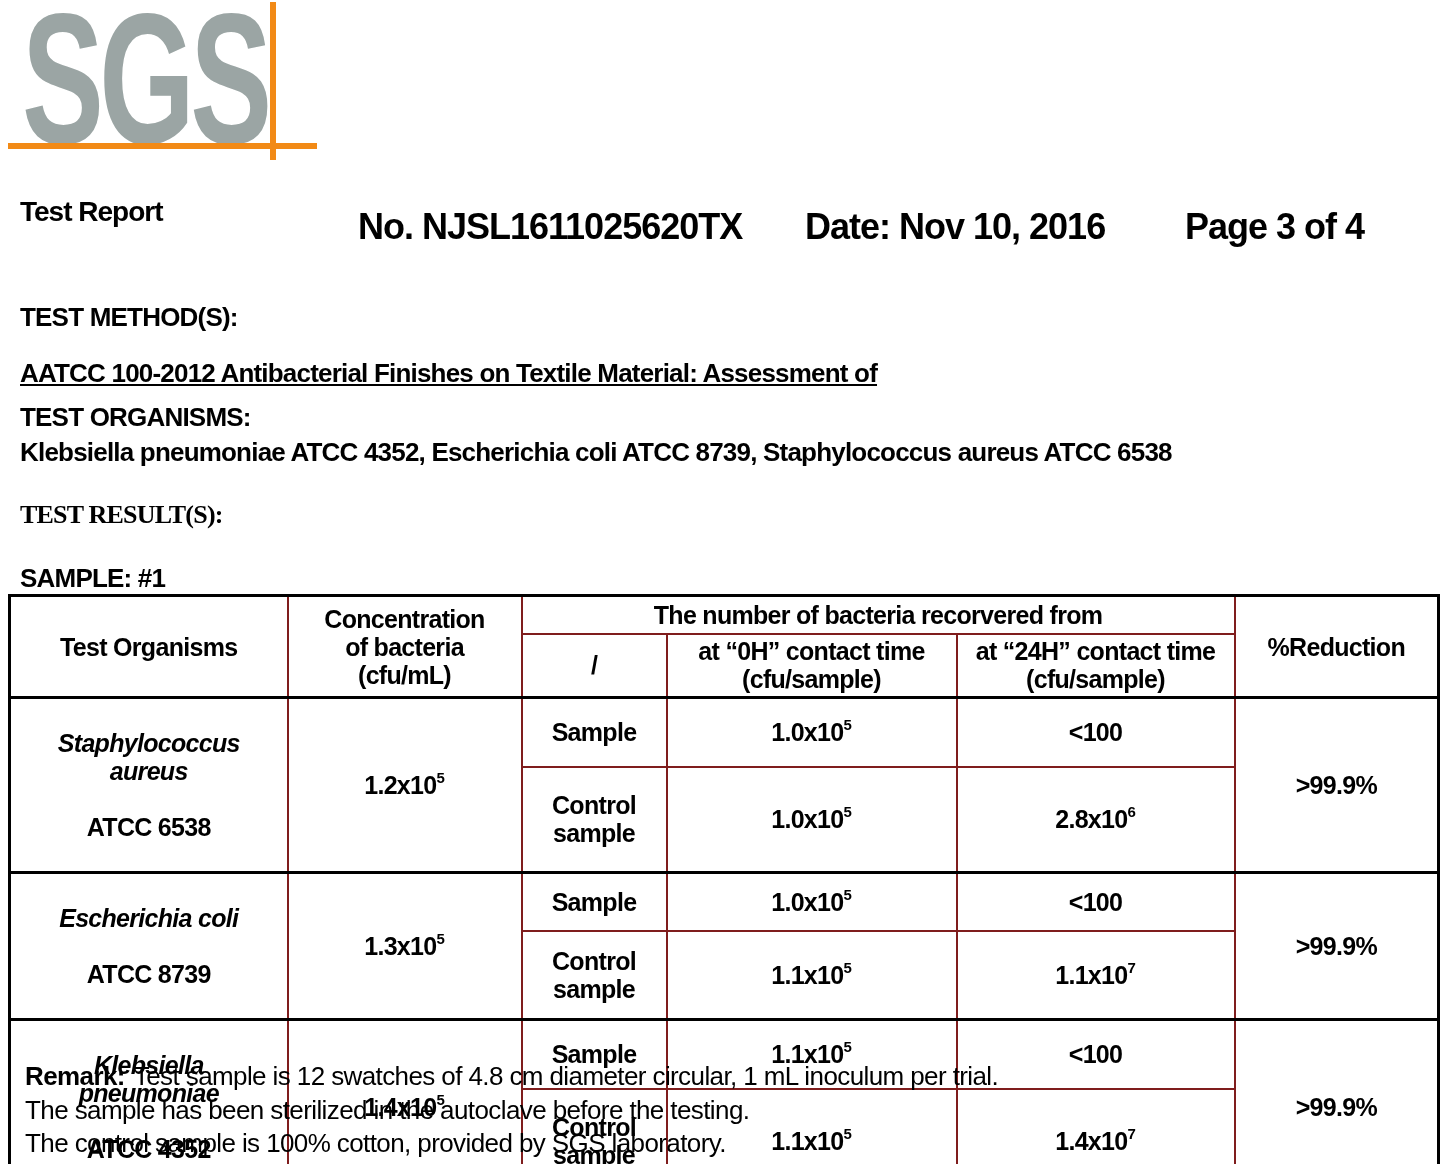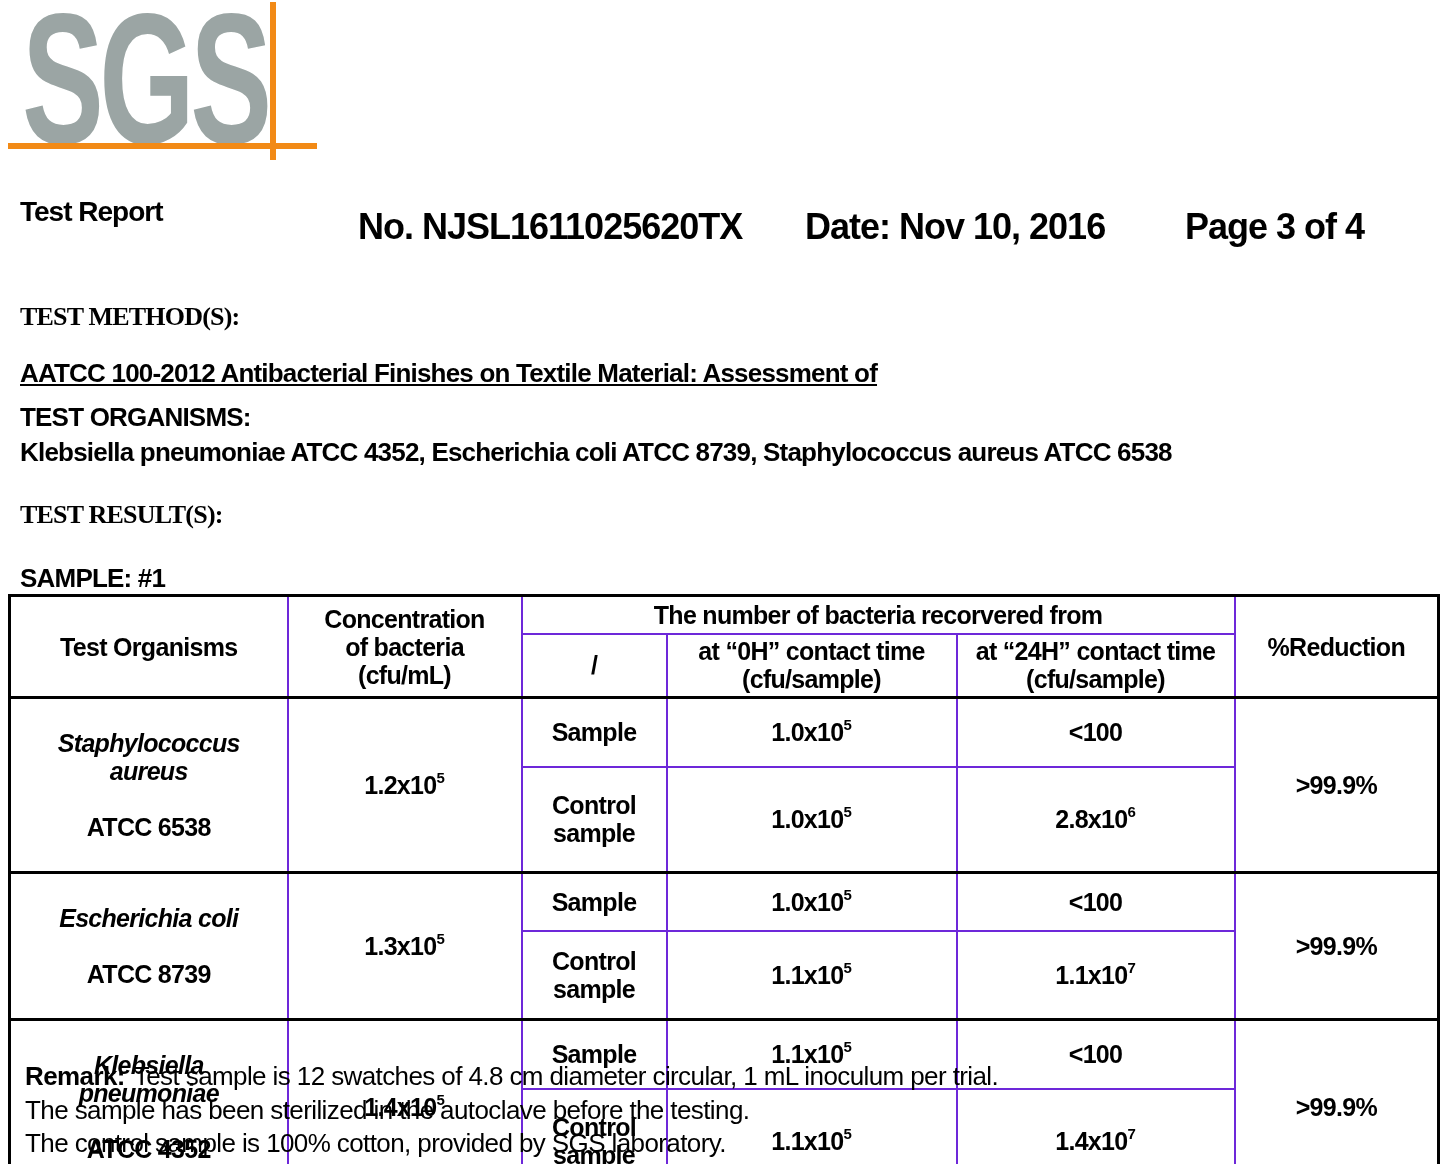--- a/index.html
+++ b/index.html
@@ -21,35 +21,35 @@
 
   
   .report-title{left:20px;top:196px;font-size:28px;font-weight:bold;letter-spacing:-1px;}
   .hmeta{top:206px;font-size:36px;font-weight:bold;letter-spacing:-1px;}
   .report-no{left:358px;}
   .report-date{left:805px;}
   .report-page{left:1185px;}
 
   
   .sec{left:20px;font-size:26px;font-weight:bold;letter-spacing:-0.8px;white-space:nowrap;}
-  .method-label{top:302px;font-family:Liberation Serif, serif;}
+  .method-label{top:302px;}
   .method-value{top:358px;text-decoration:underline;}
   .organisms-label{top:402px;}
   .organisms-value{top:437px;}
   .results-label{top:500px;font-family:Liberation Serif, serif;}
   .sample-label{top:563px;}
 
   
   table.results{
     left:8px;top:594px;position:absolute;
     width:1429px;border-collapse:collapse;table-layout:fixed;
     border:3px solid #000;
   }
   table.results td{
-    border:2px solid #6d28d9;
+    border:2px solid #7f1d1d;
     text-align:center;vertical-align:middle;
     font-weight:bold;font-size:25px;letter-spacing:-0.7px;line-height:1.12;
     padding:2px 6px;white-space:pre-line;overflow:hidden;
   }
   tr.h1{height:38px;}
   tr.h2{height:64px;}
   tr.s{height:41px;}
   tr.c{height:62px;}
   tr.grp td{border-top:3px solid #000;}
   .org-italic{font-style:italic;display:block;white-space:pre-line;}

